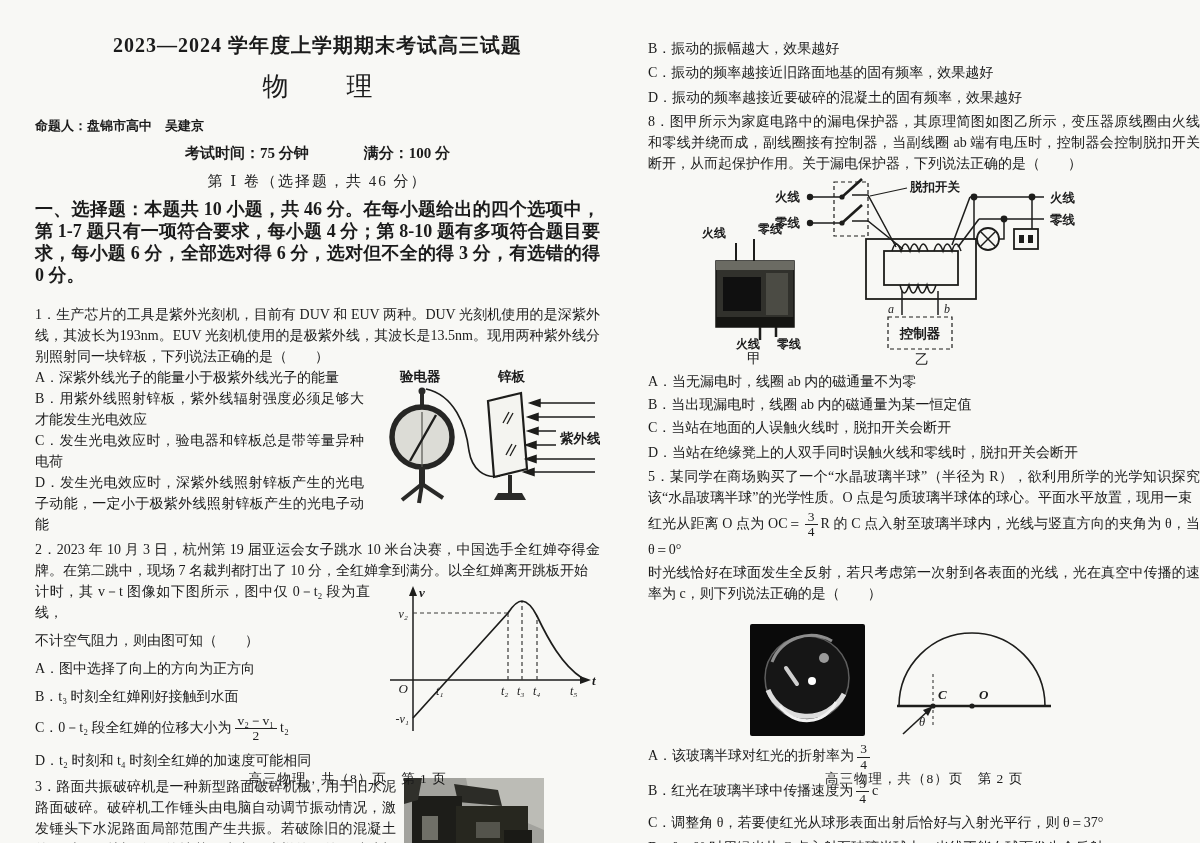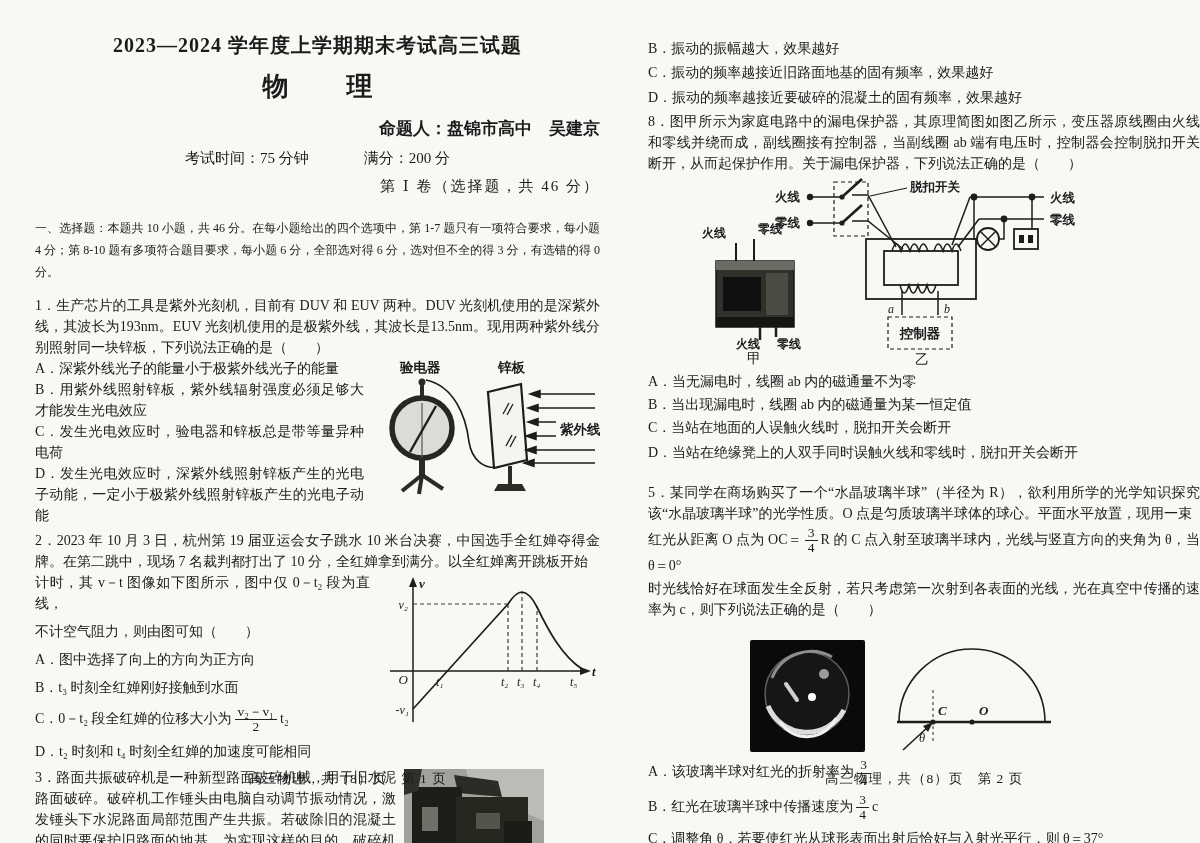--- a/index.html
+++ b/index.html
@@ -7,25 +7,25 @@
     width:1200px;height:843px;position:relative;overflow:hidden;
     background:#f8f8f5;
     font-family:"Liberation Serif","DejaVu Serif",serif;
     color:#1b1b1b;
   }
   .page{position:absolute;top:0;height:612px;}
   #page1{left:35px;width:565px;}
   #page2{left:648px;width:552px;}
 
   .title{margin-top:32px;text-align:center;font-size:20px;font-weight:bold;letter-spacing:1px;}
-  .subject{text-align:center;font-size:26px;font-weight:bold;letter-spacing:16px;text-indent:16px;margin-top:10px;}
-  .author{text-align:right;font-size:17px;font-weight:bold;margin-top:13px;}
-  .examline{display:flex;justify-content:center;gap:55px;font-size:15px;font-weight:normal;margin-top:9px;}
-  .part{text-align:right;font-size:15px;letter-spacing:2px;margin-top:9px;color:#222;}
-  .intro{font-size:12px;font-weight:normal;line-height:22px;text-align:justify;margin-top:21px;}
+  .subject{text-align:center;font-size:26px;font-weight:normal;letter-spacing:16px;text-indent:16px;margin-top:10px;}
+  .author{text-align:left;font-size:13px;font-weight:bold;margin-top:13px;}
+  .examline{display:flex;justify-content:center;gap:55px;font-size:15px;font-weight:bold;margin-top:9px;}
+  .part{text-align:center;font-size:15px;letter-spacing:2px;margin-top:9px;color:#222;}
+  .intro{font-size:18px;font-weight:bold;line-height:22px;text-align:justify;margin-top:7px;}
 
   .q{font-size:14px;}
   .q p{margin:0;line-height:21px;text-align:justify;}
   .q .opt{line-height:21px;}
   .q2opt{margin-top:7px !important;}
 
   .figq1{float:right;width:230px;height:140px;margin:0 0 2px 6px;}
   .figq2{float:right;width:222px;height:156px;margin:2px 0 2px 8px;}
   .figq3{float:right;width:140px;height:112px;margin:2px 56px 2px 8px;}
   .figq4{width:552px;height:188px;margin:3px 0 2px 0;}
@@ -43,21 +43,21 @@
 </style>
 </head>
 <body>
 
 <div class="page" id="page1">
   <div class="title">2023—2024 学年度上学期期末考试高三试题</div>
   <div class="subject">物　理</div>
   <div class="author">命题人：盘锦市高中　吴建京</div>
   <div class="examline">
     <span>考试时间：75 分钟</span>
-    <span>满分：200 分</span>
+    <span>满分：100 分</span>
   </div>
   <div class="part">第 Ⅰ 卷（选择题，共 46 分）</div>
   <p class="intro">一、选择题：本题共 10 小题，共 46 分。在每小题给出的四个选项中，第 1-7 题只有一项符合要求，每小题 4 分；第 8-10 题有多项符合题目要求，每小题 6 分，全部选对得 6 分，选对但不全的得 3 分，有选错的得 0 分。</p>
 
   <div class="q">
     <p>1．生产芯片的工具是紫外光刻机，目前有 DUV 和 EUV 两种。DUV 光刻机使用的是深紫外线，其波长为193nm。EUV 光刻机使用的是极紫外线，其波长是13.5nm。现用两种紫外线分别照射同一块锌板，下列说法正确的是（　　）</p>
     <svg class="figq1" viewBox="0 0 230 140">
       <text x="30" y="14" font-size="13.5" font-weight="bold">验电器</text>
       <text x="128" y="14" font-size="13.5" font-weight="bold">锌板</text>
 
@@ -251,21 +251,21 @@
       </g>
     </svg>
 
     <p class="opt">A．当无漏电时，线圈 ab 内的磁通量不为零</p>
     <p class="opt" style="margin-top:2px">B．当出现漏电时，线圈 ab 内的磁通量为某一恒定值</p>
     <p class="opt" style="margin-top:2px">C．当站在地面的人误触火线时，脱扣开关会断开</p>
     <p class="opt" style="margin-top:4px">D．当站在绝缘凳上的人双手同时误触火线和零线时，脱扣开关会断开</p>
   </div>
 
   <div class="q">
-    <p style="margin-top:19px">5．某同学在商场购买了一个“水晶玻璃半球”（半径为 R），欲利用所学的光学知识探究该“水晶玻璃半球”的光学性质。O 点是匀质玻璃半球体的球心。平面水平放置，现用一束</p>
+    <p style="margin-top:3px">5．某同学在商场购买了一个“水晶玻璃半球”（半径为 R），欲利用所学的光学知识探究该“水晶玻璃半球”的光学性质。O 点是匀质玻璃半球体的球心。平面水平放置，现用一束</p>
     <p style="margin-top:2px">
       <span>红光从距离 O 点为 OC＝</span><span class="frac"><span class="num">3</span><span class="den">4</span></span><span>R 的 C 点入射至玻璃半球内，光线与竖直方向的夹角为 θ，当 θ＝0°</span>
     </p>
     <p style="margin-top:2px">时光线恰好在球面发生全反射，若只考虑第一次射到各表面的光线，光在真空中传播的速率为 c，则下列说法正确的是（　　）</p>
 
     <div class="figrow">
       <svg width="115" height="112" viewBox="0 0 115 112">
         <rect width="115" height="112" rx="2" fill="#0a0a0a"></rect>
         <circle cx="57" cy="54" r="42" fill="#161616" stroke="#5e5e5e" stroke-width="1.5"></circle>
         <path d="M22,38 A42,42 0 0 1 82,17" fill="none" stroke="#8d8d8d" stroke-width="3"></path>

